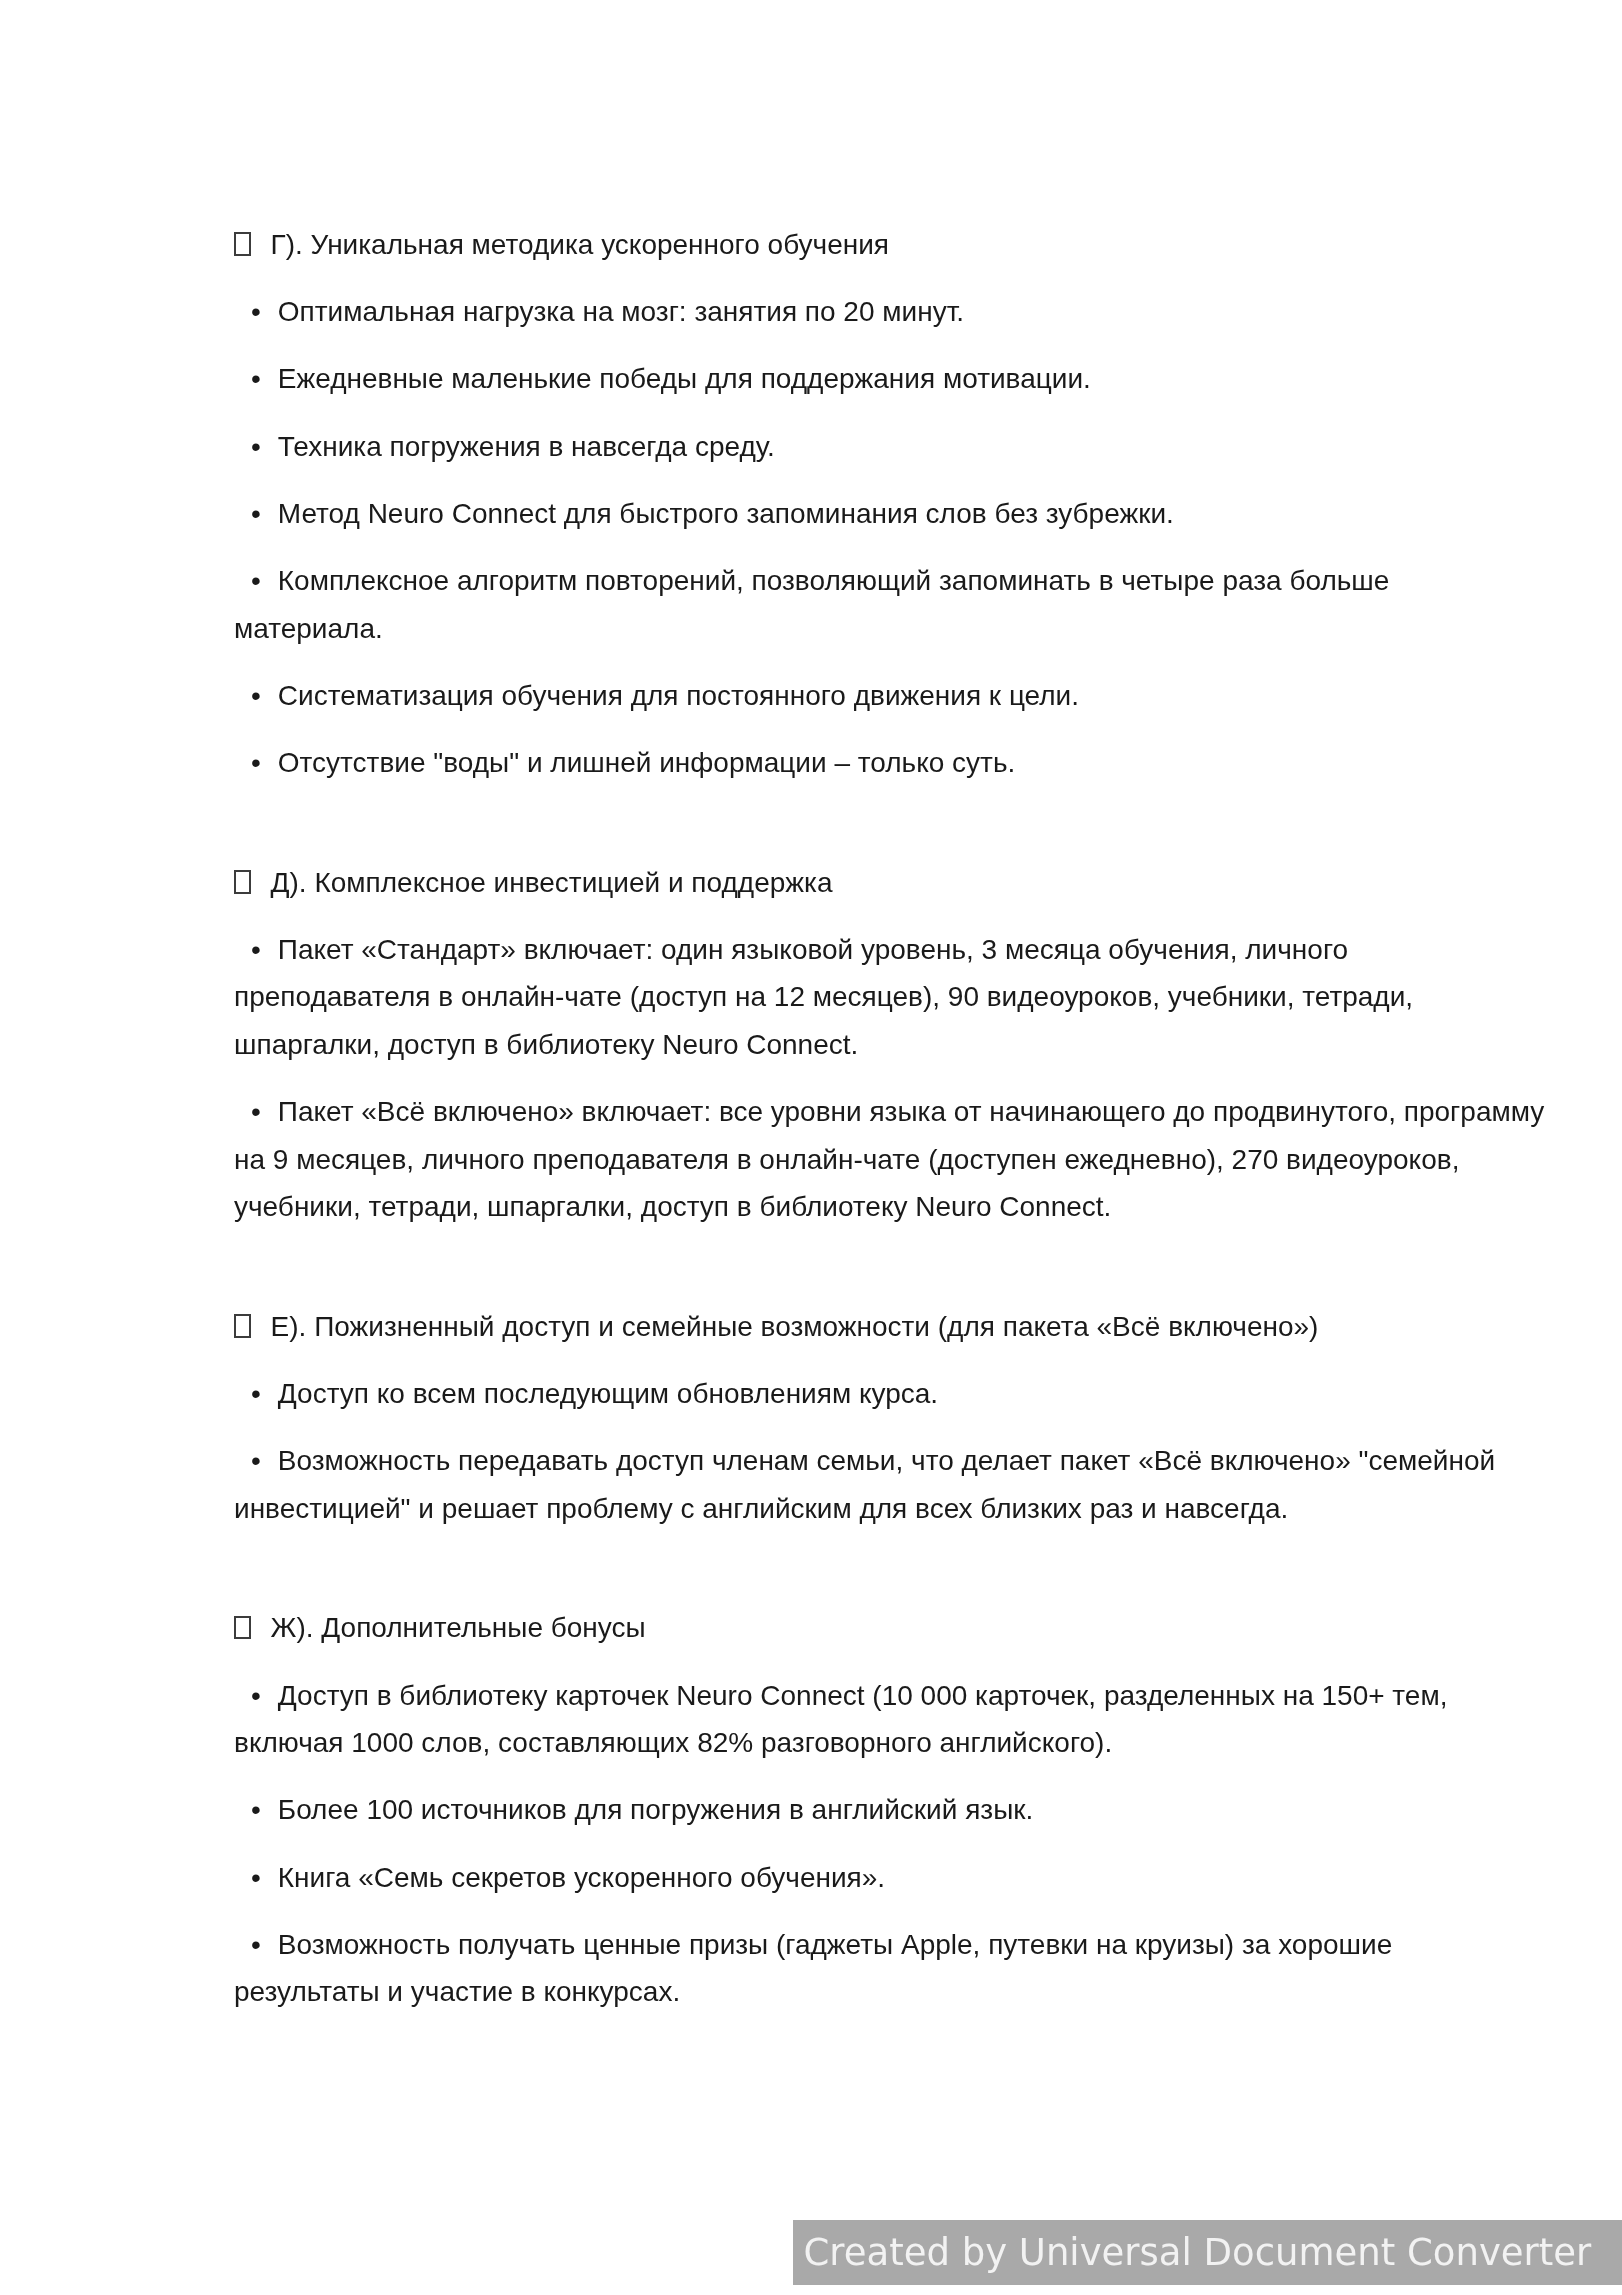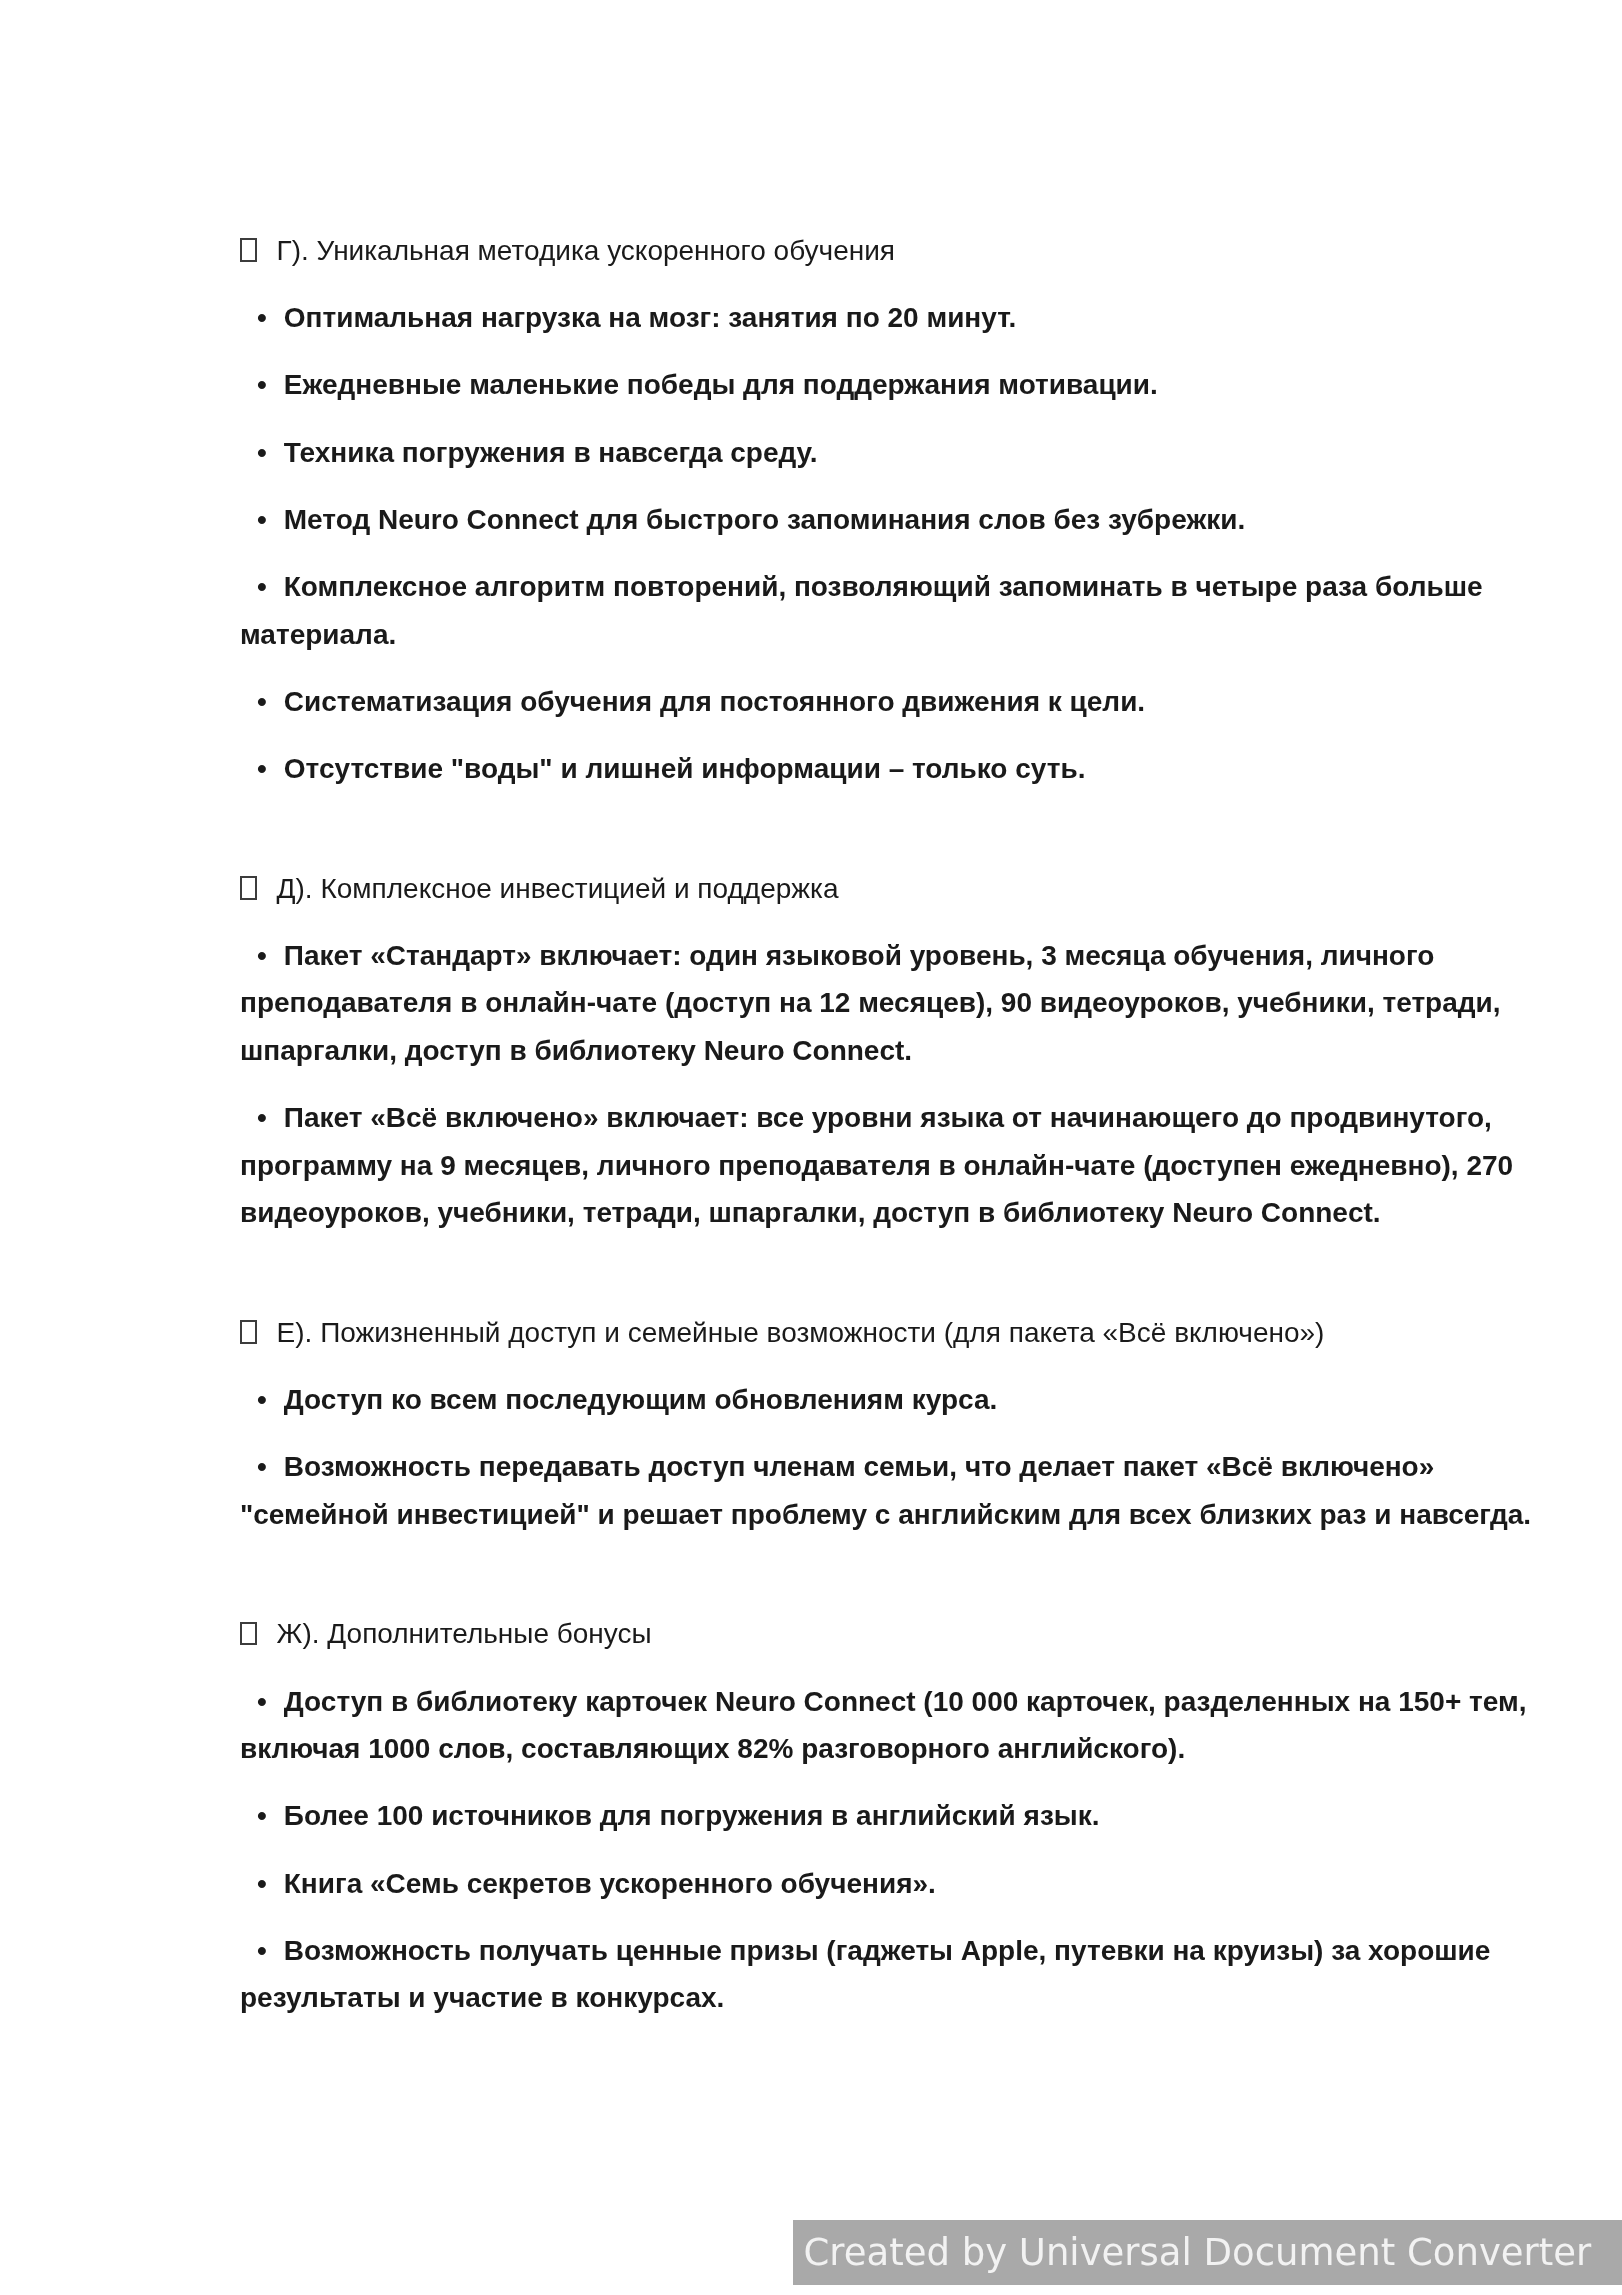--- a/index.html
+++ b/index.html
@@ -16,38 +16,37 @@
     color: #1a1a1a;
   }
   .content {
     position: absolute;
     left: 232px;
     top: 219px;
     width: 1315px;
     font-size: 28px;
     line-height: 1.7;
   }
-  .doc-section { margin: 8px; }
+  .doc-section { margin: 2px; }
   .doc-section + .doc-section { margin-top: 72px; }
   .section-header {
     margin: 0 0 19.6px 0;
   }
   .tofu {
     display: inline-block;
     width: 17px;
     height: 23.6px;
     border: 2px solid #3c3c3c;
     box-sizing: border-box;
     margin-right: 11.8px;
     vertical-align: -2px;
   }
   .bullet {
     margin: 0 0 19.6px 0;
     text-indent: 17px;
-    font-weight: bold;
   }
   .marker {
     margin-right: 9.2px;
   }
   .watermark {
     position: absolute;
     right: 0;
     bottom: 10.5px;
     width: 830px;
     height: 65px;

